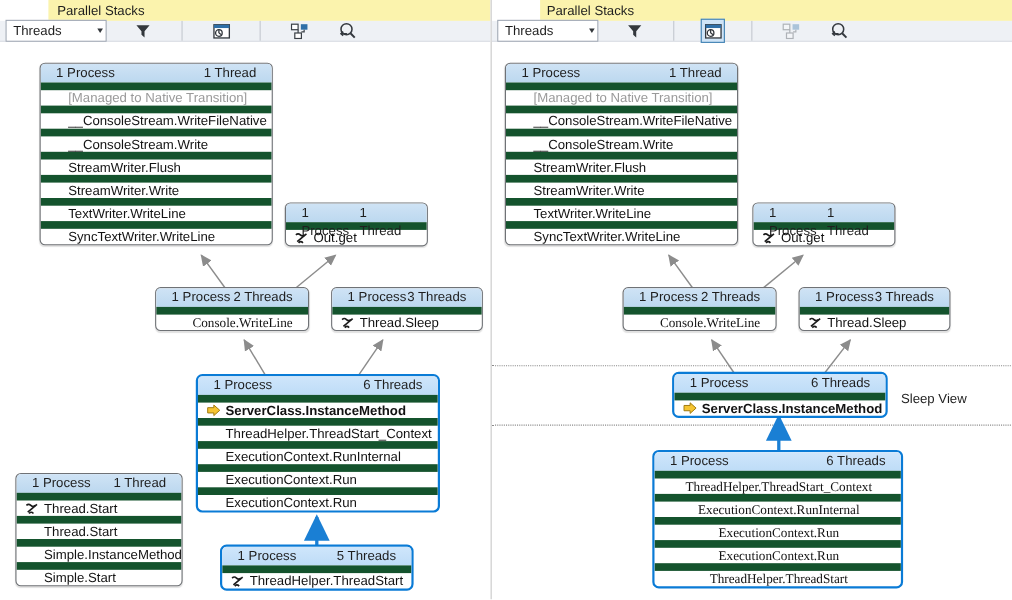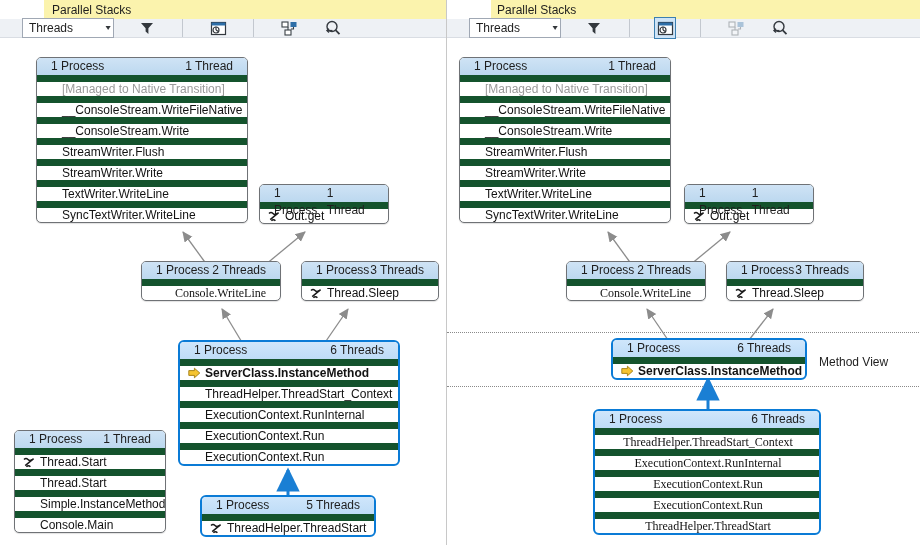--- a/index.html
+++ b/index.html
@@ -22,21 +22,21 @@
     padding-left:8px;
     font-size:12px;color:#1e1e1e;
     box-sizing:border-box;
     margin-left:44px;
   }
   #panel-right .titlebar{padding-left:6px;}
 
   .toolbar{
     height:19px;background:#eef1f5;
     display:flex;align-items:center;
-    padding-left:22px;gap:22px;
+    padding-left:5px;gap:22px;
     box-sizing:border-box;
     border-bottom:1px solid #d9dde3;
   }
   .combo{
     width:92px;height:20px;background:#fff;border:1px solid #a0a8b4;
     display:flex;align-items:center;justify-content:space-between;
     padding:0 3px 0 6px;box-sizing:border-box;font-size:12px;color:#1e1e1e;
   }
   .combo .caret{font-size:8px;color:#33373b;line-height:1;transform:scaleX(1.3);}
   .tb-sep{width:1px;height:18px;background:#c3c8cf;margin:0 2px;}
@@ -303,21 +303,21 @@
     <div class="frow">
         <span class="gl blank"></span>
         <span class="lbl">Thread.Start</span>
       </div>
     <div class="frow">
         <span class="gl blank"></span>
         <span class="lbl">Simple.InstanceMethod</span>
       </div>
     <div class="frow">
         <span class="gl blank"></span>
-        <span class="lbl">Console.Main</span>
+        <span class="lbl">Simple.Start</span>
       </div>
   </div>
 
   <div class="fbox sel" style="left:200px;top:495px;width:176px;" id="left-box-threadhelper-threadstart">
     <div class="fhead">
       <span>1 Process</span>
       <span>5 Threads</span>
     </div>
     <div class="frow">
       <span class="gl">
@@ -380,21 +380,21 @@
         <circle cx="8" cy="6.5" r="5" fill="none" stroke="#34393f" stroke-width="1.4"></circle>
         <line x1="11.6" y1="10.2" x2="15.5" y2="14.2" stroke="#34393f" stroke-width="1.8"></line>
         <line x1="3.2" y1="10.6" x2="8.4" y2="10.6" stroke="#34393f" stroke-width="1.4"></line>
         <path d="M5 8.8 L3 10.6 L5 12.4" fill="none" stroke="#34393f" stroke-width="1.4"></path>
       </svg>
     </div>
   </div>
 
   <div class="dotline" style="left:0;top:332px;width:474px;"></div>
   <div class="dotline" style="left:0;top:386px;width:474px;"></div>
-  <div class="mv-label" style="left:372px;top:355px;">Method View</div>
+  <div class="mv-label" style="left:372px;top:355px;">Sleep View</div>
 
   <svg class="links">
     <line x1="185" y1="265" x2="161" y2="232" stroke="#8c8c8c" stroke-width="1.3" marker-end="url(#ahG)"></line>
     <line x1="243" y1="265" x2="283" y2="232" stroke="#8c8c8c" stroke-width="1.3" marker-end="url(#ahG)"></line>
     <line x1="221" y1="340" x2="200" y2="309" stroke="#8c8c8c" stroke-width="1.3" marker-end="url(#ahG)"></line>
     <line x1="302" y1="340" x2="326" y2="309" stroke="#8c8c8c" stroke-width="1.3" marker-end="url(#ahG)"></line>
     <line x1="261" y1="410" x2="261" y2="379" stroke="#1a7fd4" stroke-width="3" marker-end="url(#ahB)"></line>
   </svg>
 
   <div class="fbox" style="left:12px;top:57px;width:212px;" id="right-box-console-native">

